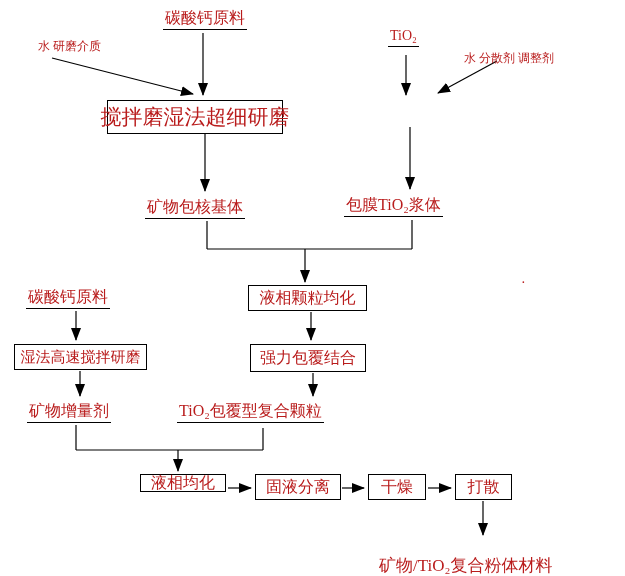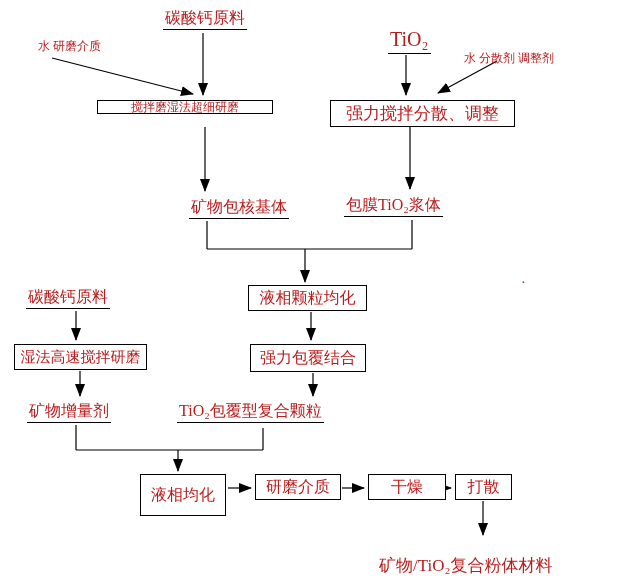--- a/index.html
+++ b/index.html
@@ -71,41 +71,40 @@
     <line class="wire" x1="263" y1="428" x2="263" y2="450"></line>
     <line class="wire" x1="76" y1="450" x2="263" y2="450"></line>
     <line class="wire" x1="178" y1="450" x2="178" y2="471" marker-end="url(#arrow)"></line>
     <line class="wire" x1="228" y1="488" x2="251" y2="488" marker-end="url(#arrow)"></line>
     <line class="wire" x1="342" y1="488" x2="364" y2="488" marker-end="url(#arrow)"></line>
     <line class="wire" x1="428" y1="488" x2="451" y2="488" marker-end="url(#arrow)"></line>
     <line class="wire" x1="483" y1="501" x2="483" y2="535" marker-end="url(#arrow)"></line>
   </svg>
 
   <div class="utext" style="left:163px; top:9px;">碳酸钙原料</div>
-  <div class="utext" style="left:388px; top:28px; font-size:20px;">TiO₂</div>
+  <div class="utext" style="left:388px; top:28px; font-size:14px;">TiO₂</div>
 
   <div class="ptext" style="left:38px; top:40px;">水 研磨介质</div>
   <div class="ptext" style="left:464px; top:52px;">水 分散剂 调整剂</div>
 
-  <div class="box" style="left:97px; top:100px; width:176px; height:14px; font-size:12px;">搅拌磨湿法超细研磨</div>
-  <div class="box" style="left:330px; top:100px; width:185px; height:27px; font-size:17px;">强力搅拌分散、调整</div>
+  <div class="box" style="left:107px; top:100px; width:176px; height:34px; font-size:21px;">搅拌磨湿法超细研磨</div>
 
-  <div class="utext" style="left:145px; top:198px;margin-left:44px;">矿物包核基体</div>
+  <div class="utext" style="left:145px; top:198px;">矿物包核基体</div>
   <div class="utext" style="left:344px; top:196px;">包膜TiO₂浆体</div>
 
   <div class="dot" style="left:521px; top:276px;">·</div>
 
   <div class="box" style="left:248px; top:285px; width:119px; height:26px;">液相颗粒均化</div>
   <div class="box" style="left:250px; top:344px; width:116px; height:28px;">强力包覆结合</div>
   <div class="utext" style="left:177px; top:402px;">TiO₂包覆型复合颗粒</div>
 
   <div class="utext" style="left:26px; top:288px;">碳酸钙原料</div>
   <div class="box" style="left:14px; top:344px; width:133px; height:26px; font-size:15px;">湿法高速搅拌研磨</div>
   <div class="utext" style="left:27px; top:402px;">矿物增量剂</div>
 
-  <div class="box" style="left:140px; top:474px; width:86px; height:42px;">液相均化</div>
-  <div class="box" style="left:255px; top:474px; width:86px; height:26px;">研磨介质</div>
-  <div class="box" style="left:368px; top:474px; width:78px; height:26px;">干燥</div>
+  <div class="box" style="left:140px; top:474px; width:86px; height:18px;">液相均化</div>
+  <div class="box" style="left:255px; top:474px; width:86px; height:26px;">固液分离</div>
+  <div class="box" style="left:368px; top:474px; width:58px; height:26px;">干燥</div>
   <div class="box" style="left:455px; top:474px; width:57px; height:26px;">打散</div>
 
   <div class="utext" style="left:377px; top:540px; font-size:17px;margin-top:16px;">矿物/TiO₂复合粉体材料</div>
 
 </div>
 
 </body></html>

